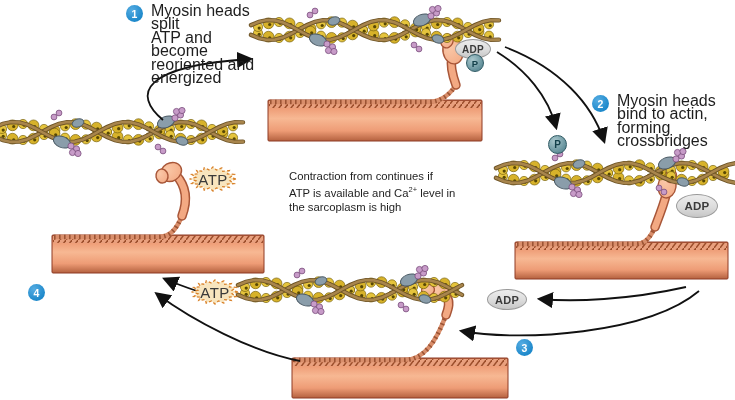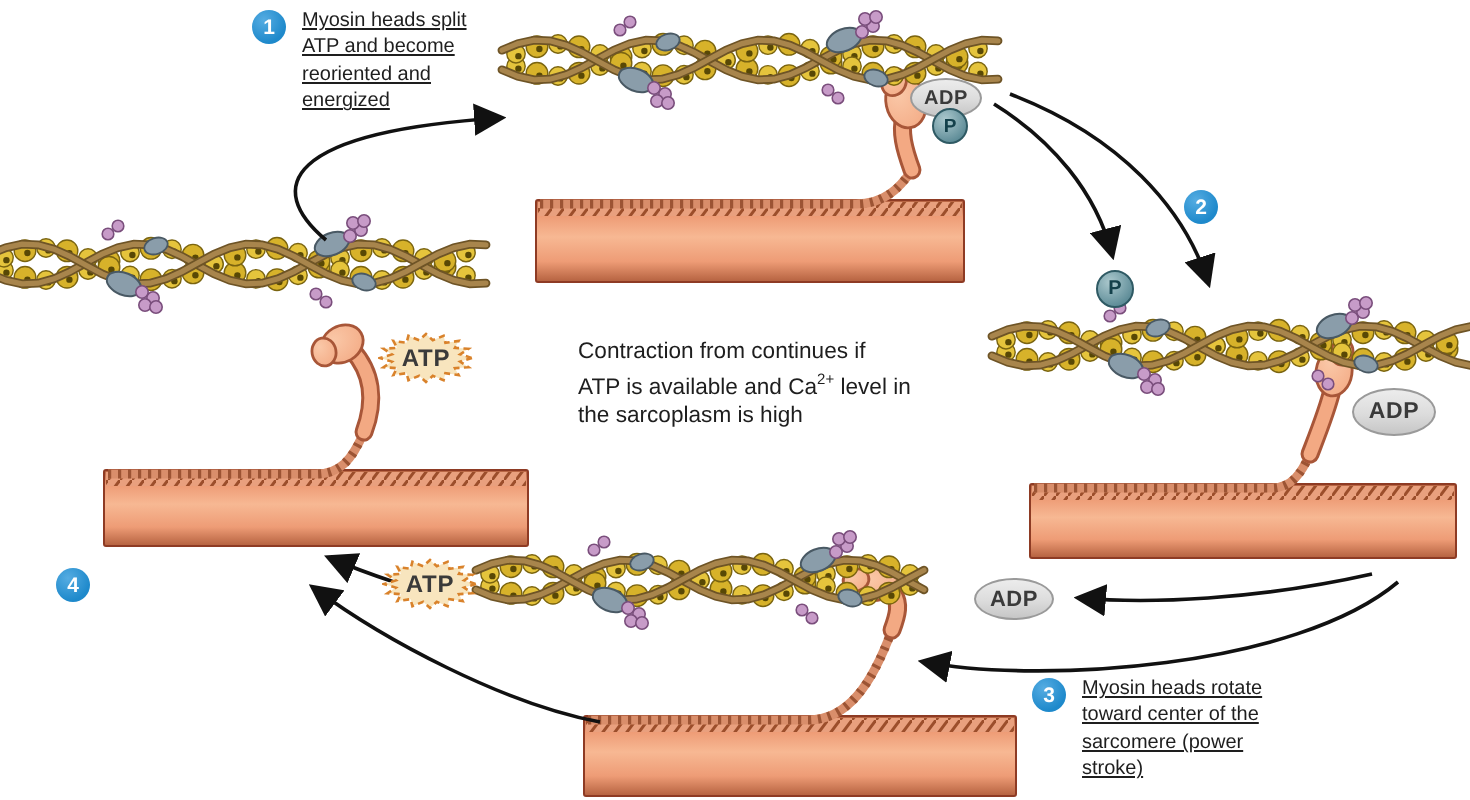--- a/index.html
+++ b/index.html
@@ -3,36 +3,36 @@
 <meta charset="utf-8">
 <style>
   html,body{margin:0;padding:0;background:#fff;}
   .stage{position:relative;width:735px;height:400px;background:#ffffff;overflow:hidden;
          font-family:"Liberation Sans",sans-serif;}
   #art{position:absolute;left:0;top:0;z-index:1;}
   .step{position:absolute;display:flex;align-items:flex-start;gap:8px;z-index:3;}
   .badge{width:17px;height:17px;border-radius:50%;flex:0 0 17px;margin-top:1px;
          color:#fff;font-size:10.5px;font-weight:bold;display:flex;align-items:center;justify-content:center;
          background:radial-gradient(circle at 35% 30%, #55ACE2 0%, var(--step-blue,#1E89CB) 70%);}
-  .steptext{font-size:10px;line-height:13.4px;color:var(--text,#1E1E1E);white-space:pre-line;text-decoration:underline;}
+  .steptext{font-size:16px;line-height:13.4px;color:var(--text,#1E1E1E);white-space:pre-line;}
   .caption{position:absolute;left:289px;top:169px;width:200px;z-index:3;
            font-size:11.3px;line-height:14px;color:var(--text,#1E1E1E);}
   .caption span{white-space:pre-line;}
   .caption sup{font-size:7.5px;}
   .adp{position:absolute;z-index:3;border-radius:50%;display:flex;align-items:center;justify-content:center;
        font-weight:bold;color:#3A3A3A;letter-spacing:.3px;
        background:linear-gradient(180deg,#ECECEC 0%,var(--adp-fill,#DCDCDC) 55%,#C6C6C6 100%);
        border:1px solid var(--adp-stroke,#9A9A9A);}
   .pcirc{position:absolute;z-index:4;border-radius:50%;display:flex;align-items:center;justify-content:center;
          font-weight:bold;color:#14414B;
          background:radial-gradient(circle at 35% 30%, #ABC8CD 0%, var(--p-fill,#5F8D98) 75%);
          border:1.5px solid var(--p-stroke,#2F5A64);}
   .atp{position:absolute;z-index:3;width:48px;height:26px;display:flex;align-items:center;justify-content:center;}
   .atp svg{position:absolute;left:0;top:0;width:48px;height:26px;}
-  .atp span{position:relative;font-size:12px;font-weight:bold;color:#3A3A3A;letter-spacing:.4px;}
+  .atp span{position:relative;font-size:15px;font-weight:normal;color:#3A3A3A;letter-spacing:.4px;}
 </style>
 </head>
 <body>
 
 <div class="stage">
 
   <svg id="art" width="735" height="400" viewBox="0 0 735 400">
       <defs>
         <linearGradient id="barGrad" x1="0" y1="0" x2="0" y2="1">
           <stop offset="0" stop-color="#B4613F"></stop>
@@ -533,28 +533,28 @@
   <div class="step" style="left:126px;top:4px;width:142px">
     <span class="badge">1</span>
     <span class="steptext">Myosin heads split
 ATP and become
 reoriented and
 energized</span>
   </div>
 
   <div class="step" style="left:592px;top:94px;width:136px">
     <span class="badge">2</span>
+    <span class="steptext">Myosin heads
+bind to actin,
+forming
+crossbridges</span>
   </div>
 
   <div class="step" style="left:516px;top:338px;width:190px">
     <span class="badge">3</span>
-    <span class="steptext">Myosin heads rotate
-toward center of the
-sarcomere (power
-stroke)</span>
   </div>
 
   <div class="step" style="left:28px;top:283px;width:160px">
     <span class="badge">4</span>
   </div>
 
   <div class="caption"><span>Contraction from continues if
 ATP is available and Ca</span><sup>2+</sup><span> level in
 the sarcoplasm is high</span></div>
 

